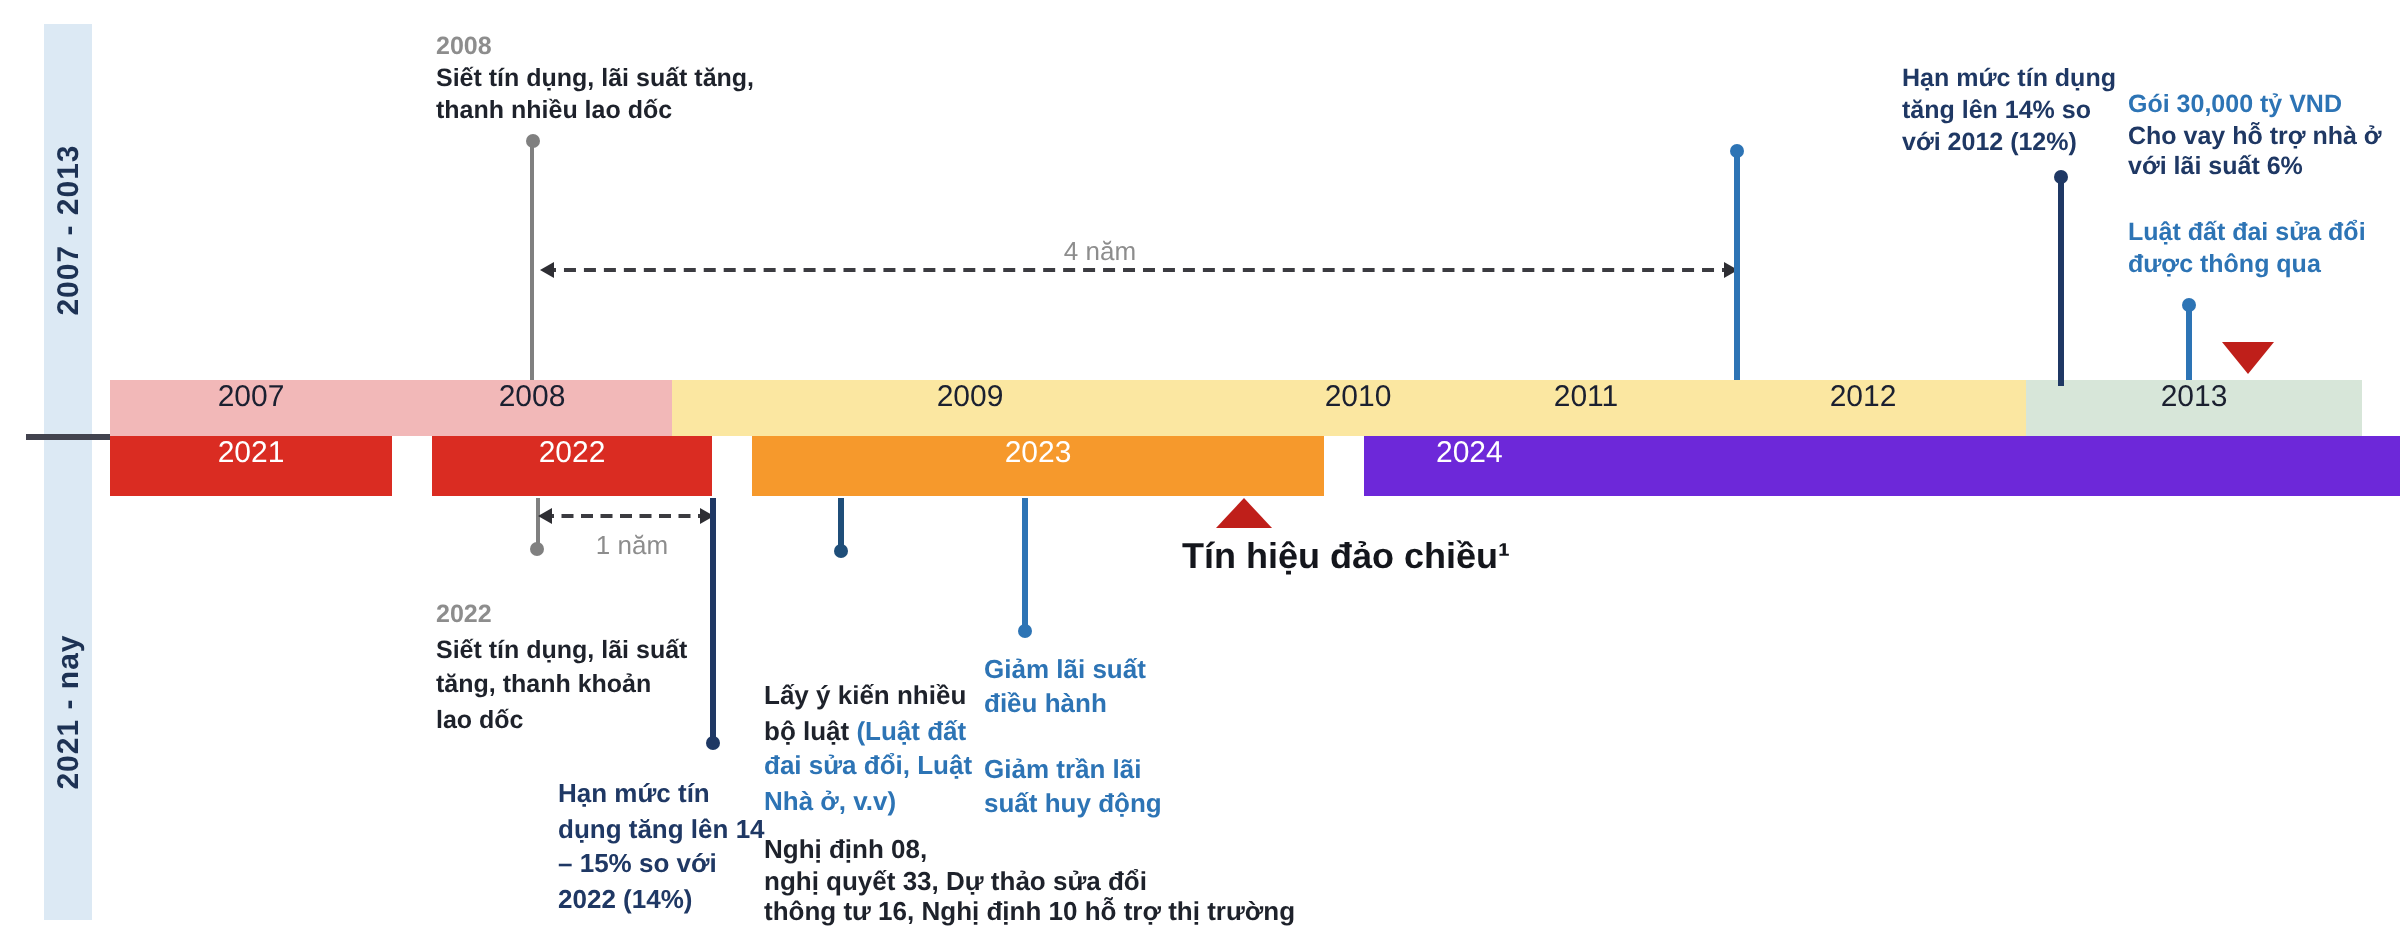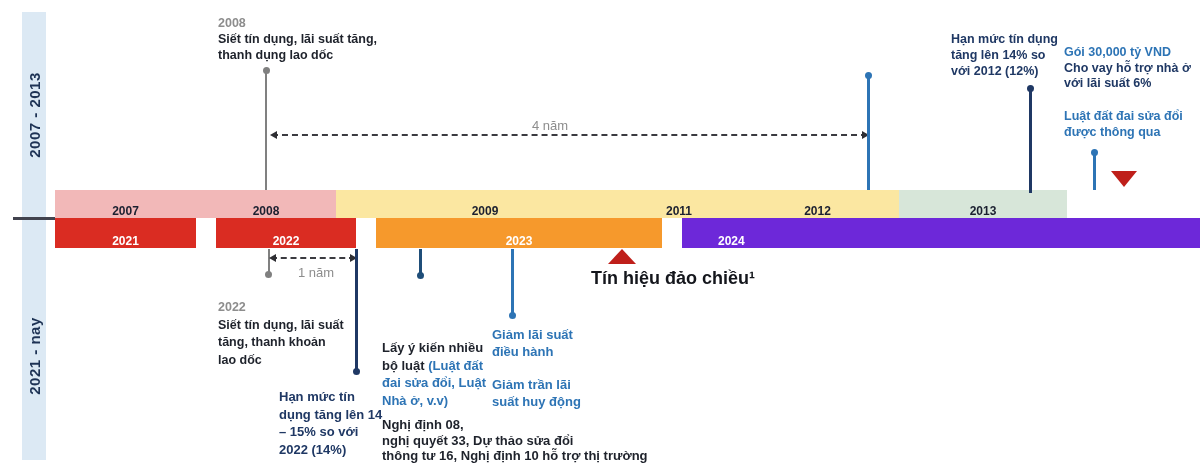--- a/index.html
+++ b/index.html
@@ -11,21 +11,21 @@
   .era-strip{position:absolute;left:22px;top:12px;width:24px;height:448px;background:#dce9f4;}
   .era-label{
     position:absolute;left:-66px;width:200px;height:30px;display:flex;align-items:center;justify-content:center;
     transform:rotate(-90deg);font-weight:bold;font-size:15px;color:#1d3254;letter-spacing:.5px;white-space:nowrap;
   }
   .era-divider{position:absolute;left:13px;top:217px;width:42px;height:3px;background:#42434e;}
   
   .bar{position:absolute;left:55px;display:flex;}
   .bar-top{top:190px;height:28px;}
   .bar-bottom{top:218px;height:30px;gap:20px;}
-  .seg{display:flex;align-items:flex-end;justify-content:center;font-weight:bold;font-size:12px;box-sizing:border-box;}
+  .seg{display:flex;align-items:flex-start;justify-content:center;font-weight:normal;font-size:15px;box-sizing:border-box;}
   .seg-pink{background:#f2b8b8;color:#1b2030;}
   .seg-yellow{background:#fbe7a1;color:#1b2030;}
   .seg-mint{background:#d7e6d9;color:#1b2030;}
   .seg-red{background:#da2c22;color:#ffffff;}
   .seg-orange{background:#f6992c;color:#ffffff;}
   .seg-green{background:#6d28d9;color:#ffffff;}
   .seg-2024{justify-content:flex-start;padding-left:36px;}
   
   .vl{position:absolute;}
   .dot{position:absolute;width:7px;height:7px;border-radius:50%;}
@@ -65,20 +65,23 @@
     <div class="seg seg-pink" style="width:141px;">
         <span>2007</span>
       </div>
     <div class="seg seg-pink" style="width:140px;">
         <span>2008</span>
       </div>
     <div class="seg seg-yellow" style="width:286px;padding-left:12px;">
         <span>2009</span>
       </div>
     <div class="seg seg-yellow" style="width:114px;">
+        <span>2010</span>
+      </div>
+    <div class="seg seg-yellow" style="width:114px;">
         <span>2011</span>
       </div>
     <div class="seg seg-yellow" style="width:163px;">
         <span>2012</span>
       </div>
     <div class="seg seg-mint" style="width:168px;">
         <span>2013</span>
       </div>
   </div>
 
@@ -93,21 +96,21 @@
         <span>2023</span>
       </div>
     <div class="seg seg-green seg-2024" style="width:559px;">
         <span>2024</span>
       </div>
   </div>
 
   <div class="note" style="left:218px;top:15px;">
     <div class="c-gray">2008</div>
     <div class="c-dark">Siết tín dụng, lãi suất tăng,</div>
-    <div class="c-dark">thanh dụng lao dốc</div>
+    <div class="c-dark">thanh nhiều lao dốc</div>
   </div>
   <div class="vl gray-el" style="left:265px;top:72px;width:2px;height:118px;"></div>
   <div class="dot gray-el" style="left:263px;top:67px;"></div>
 
   <div class="darrow" style="left:272px;top:134px;width:595px;"></div>
   <div class="nam-label" style="left:518px;top:118px;width:64px;">4 năm</div>
 
   <div class="vl blue-el" style="left:867px;top:76px;width:3px;height:114px;"></div>
   <div class="dot blue-el" style="left:865px;top:72px;"></div>
 

